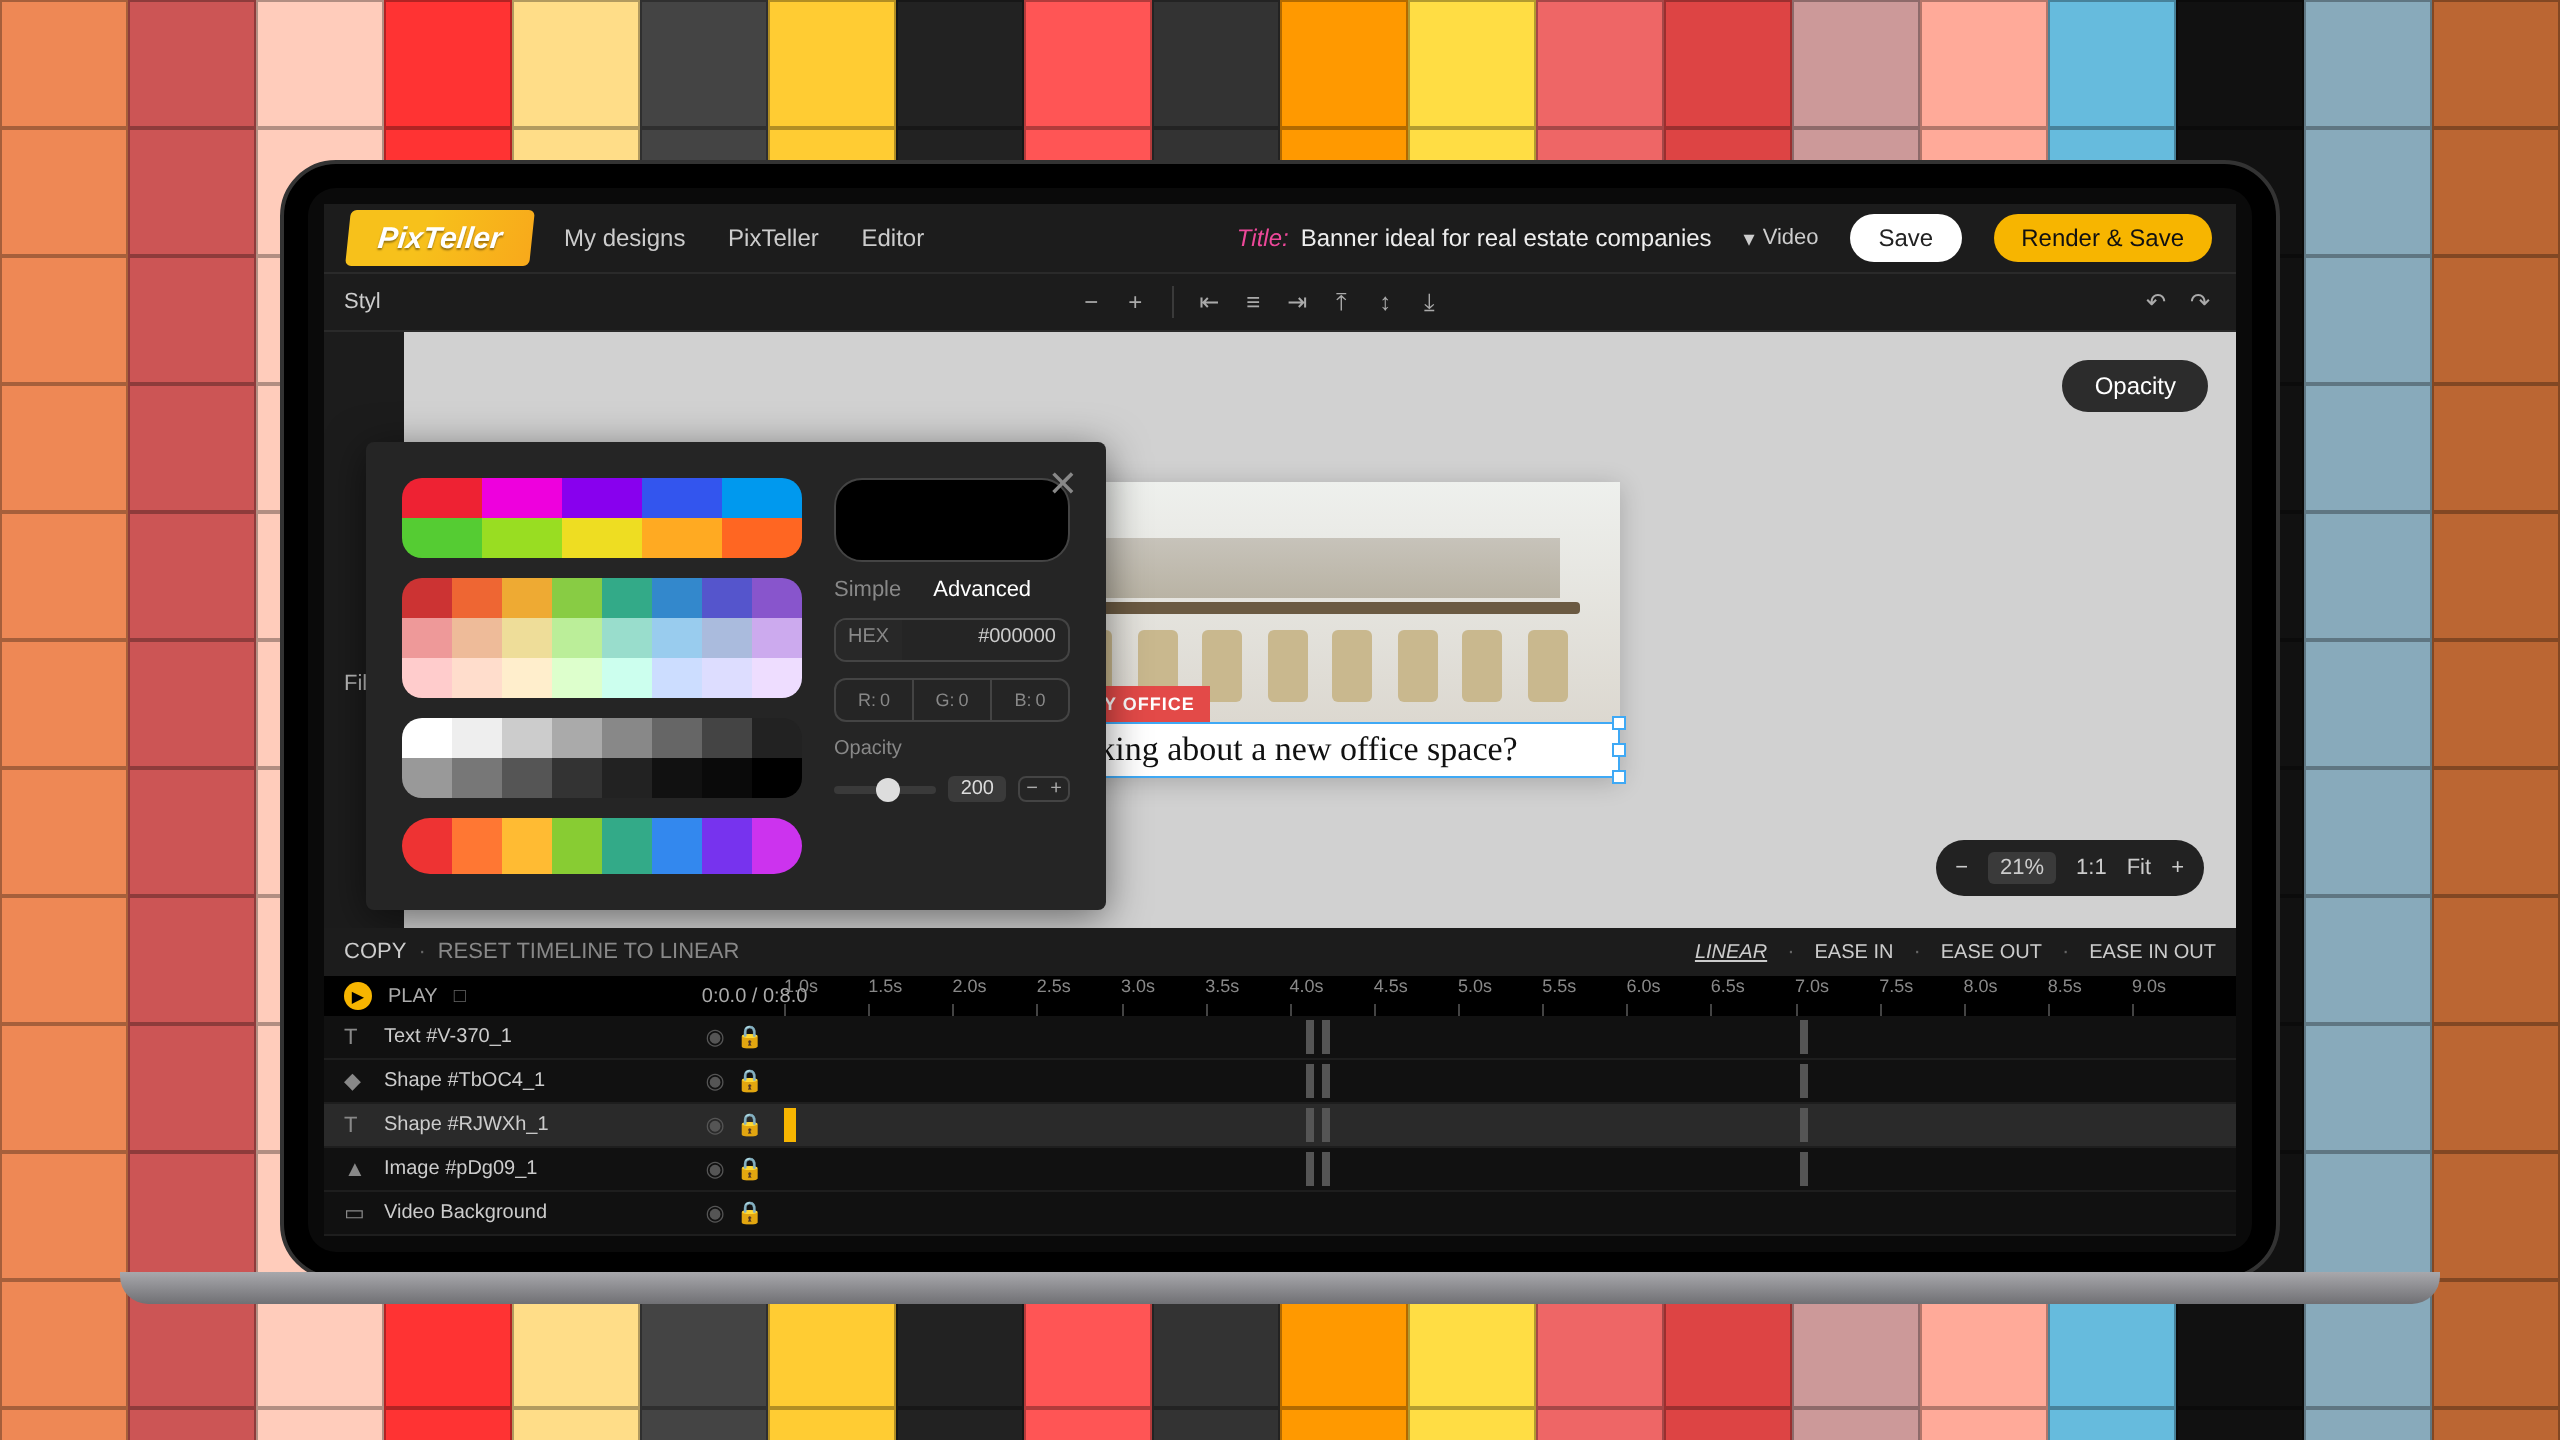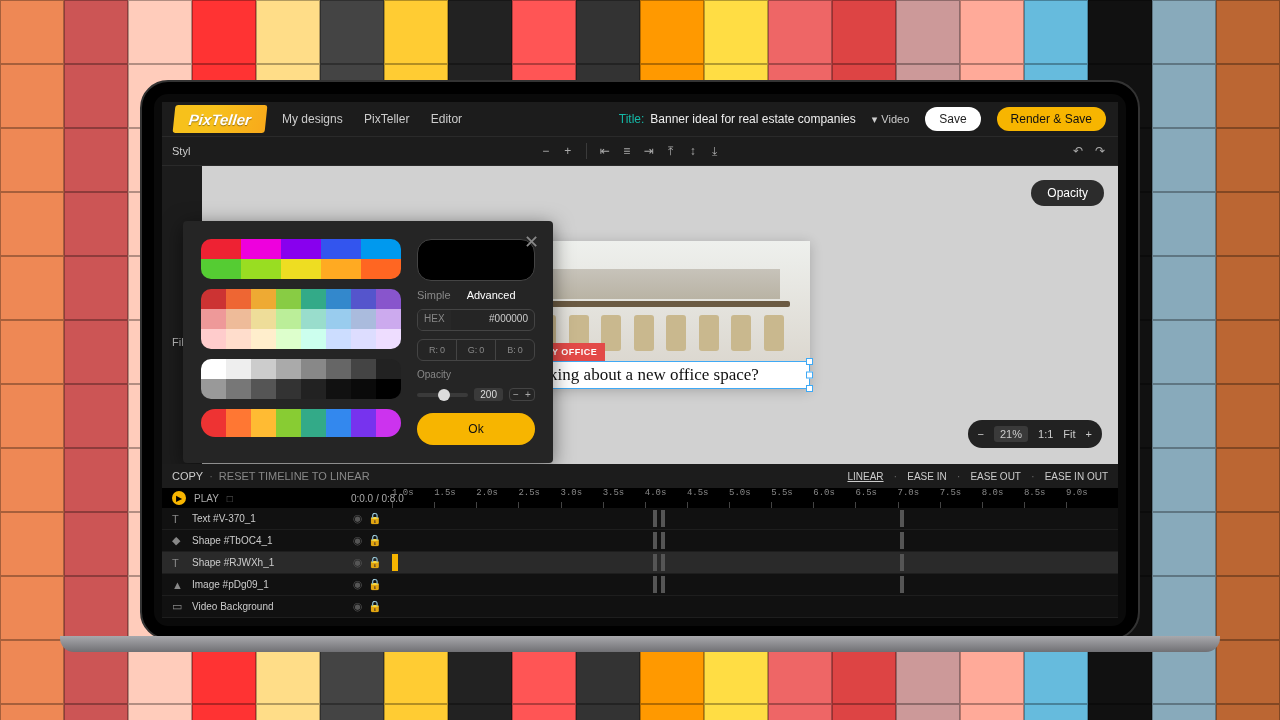--- a/index.html
+++ b/index.html
@@ -67,21 +67,21 @@
   border-radius: 3px;
   display:flex;align-items:center;justify-content:center;
   font-style: italic;
   font-weight: 800;
   font-size: 15px;
   color:#fff;
   text-shadow:0 1px 1px rgba(0,0,0,.4);
 }
 .nav a { color:#ccc; text-decoration:none; margin-right:18px; font-size:12px; cursor:pointer;}
 .title-wrap { display:flex; align-items:center; gap:6px; margin-left:auto; font-size:12px;}
-.title-wrap .label{ color:#14b8a6;}
+.title-wrap .label{ color:#ec4899;font-style:italic;}
 .title-wrap .val{ color:#eee;}
 .vis { color:#ccc; display:flex;align-items:center;gap:4px;font-size:11px;}
 .btn { border:none; border-radius:16px; padding:5px 14px; font-size:12px; cursor:pointer;}
 .btn-light{ background:#fff;color:#222;}
 .btn-primary{ background:#f7b500;color:#111;}
 
 
 .toolbar{
   height:30px; background:#1c1c1c; border-top:1px solid #2a2a2a; border-bottom:1px solid #2a2a2a;
   display:flex; align-items:center; padding:0 10px; gap:6px;
@@ -147,26 +147,26 @@
 .slider-val{background:#3a3a3a;border-radius:3px;padding:1px 6px;font-size:10px;color:#ddd;}
 .stepper{display:flex;border:1px solid #444;border-radius:4px;overflow:hidden;}
 .stepper span{width:12px;text-align:center;font-size:10px;color:#aaa;cursor:pointer;}
 .ok-btn{background:#f7b500;border:none;border-radius:18px;height:32px;color:#111;font-size:12px;cursor:pointer;margin-top:4px;}
 
 
 .timeline-bar{height:24px;background:#1c1c1c;display:flex;align-items:center;padding:0 10px;font-size:11px;color:#ccc;gap:10px;}
 .timeline-bar .left{display:flex;gap:6px;align-items:center;}
 .timeline-bar .right{margin-left:auto;display:flex;gap:10px;align-items:center;}
 .easing{color:#ccc;cursor:pointer;font-size:10px;}
-.easing.active{text-decoration:underline;}
+.easing.active{text-decoration:underline;font-style:italic;}
 .dot-sep{color:#666;}
 
 .playhead-row{height:20px;background:#000;display:flex;align-items:center;padding:0 10px;font-size:10px;color:#aaa;gap:8px;position:relative;}
 .play-btn{width:14px;height:14px;background:#f7b500;border-radius:50%;display:flex;align-items:center;justify-content:center;font-size:8px;color:#000;cursor:pointer;}
-.time-ruler{position:absolute;left:230px;right:10px;top:0;bottom:0;display:flex;font-family:Liberation Mono, monospace;}
+.time-ruler{position:absolute;left:230px;right:10px;top:0;bottom:0;display:flex;}
 .time-ruler span{flex:1;font-size:9px;color:#888;position:relative;}
 .time-ruler span::before{content:"";position:absolute;left:0;top:14px;width:1px;height:6px;background:#444;}
 
 .tracks{background:#111;}
 .track{height:22px;display:flex;align-items:center;border-bottom:1px solid #1e1e1e;font-size:10px;color:#ccc;}
 .track-head{width:230px;display:flex;align-items:center;gap:6px;padding:0 10px;}
 .track-icon{width:14px;color:#888;font-size:11px;}
 .track-eye{color:#555;font-size:11px;margin-left:auto;cursor:pointer;}
 .track-lock{color:#555;font-size:11px;cursor:pointer;}
 .track-body{flex:1;position:relative;height:100%;}
@@ -612,21 +612,20 @@
             <div class="slider-row">
               <div class="slider-track">
                   <div class="slider-thumb"></div>
                 </div>
               <span class="slider-val">200</span>
               <div class="stepper">
                   <span>−</span>
                   <span>+</span>
                 </div>
             </div>
-            <button class="ok-btn">Ok</button>
           </div>
         </div>
       </div>
     </div>
 
     <div class="timeline-bar">
       <div class="left">
         <span>COPY</span>
         <span class="dot-sep">·</span>
         <span style="color:#888">RESET TIMELINE TO LINEAR</span>

